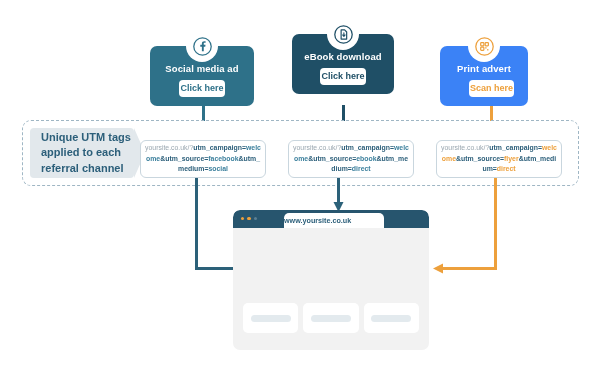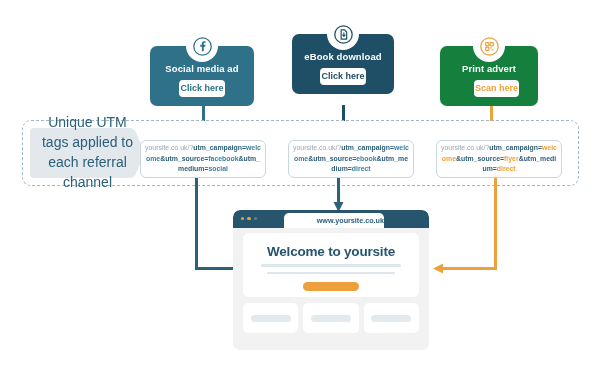--- a/index.html
+++ b/index.html
@@ -41,21 +41,21 @@
     position:absolute;left:30px;top:128px;width:104px;height:50px;
     background:#e2e8ec;border-radius:4px;
     display:flex;align-items:center;box-sizing:border-box;padding-left:11px;
   }
   .utm-legend:after{
     content:"";position:absolute;right:-11px;top:0;
     border-top:25px solid transparent;border-bottom:25px solid transparent;
     border-left:11px solid #e2e8ec;
   }
   .utm-legend span{
-    color:#2c5f7a;font-size:14px;font-weight:normal;line-height:1.42;text-align:center;
+    color:#2c5f7a;font-size:11px;font-weight:bold;line-height:1.42;
   }
 
   .utm-box{
     position:absolute;top:140px;height:38px;
     background:#ffffff;border:1px solid #c9d6de;border-radius:6px;
     display:flex;align-items:center;justify-content:center;
     box-sizing:border-box;padding:0 4px;
   }
   .utm-text{
     font-size:6.9px;line-height:1.52;text-align:center;
@@ -76,21 +76,21 @@
   }
   .br-bar{
     position:absolute;left:0;top:0;width:196px;height:18px;
     background:#27556e;border-radius:7px 7px 0 0;
   }
   .br-dots{position:absolute;left:8px;top:7px;display:flex;gap:3px;}
   .br-dots i{width:3.4px;height:3.4px;border-radius:50%;display:block;}
   .br-tab{
     position:absolute;left:51px;top:2.5px;width:100px;height:15.5px;
     background:#ffffff;border-radius:5px 5px 0 0;
-    display:flex;align-items:center;justify-content:flex-end;
+    display:flex;align-items:center;justify-content:flex-start;
   }
   .br-tab span{font-size:7.2px;color:#2c5f7a;font-weight:bold;}
   .br-hero{
     position:absolute;left:10px;top:23px;width:176px;height:64px;
     background:#ffffff;border-radius:6px;
     display:flex;flex-direction:column;align-items:center;padding-top:11px;
     box-sizing:border-box;
   }
   .br-hero h1{
     margin:0;font-size:13.5px;font-weight:bold;color:#27556e;letter-spacing:-.2px;
@@ -133,21 +133,21 @@
         <circle cx="12" cy="12" r="11" fill="none" stroke="#1f4f66" stroke-width="1.6"></circle>
         <path d="M9 6.2h4.4L16 8.8v9H9z" fill="none" stroke="#1f4f66" stroke-width="1.5" stroke-linejoin="round"></path>
         <path d="M12.5 10v4.1M10.9 12.6l1.6 1.7 1.6-1.7" fill="none" stroke="#1f4f66" stroke-width="1.4" stroke-linecap="round" stroke-linejoin="round"></path>
       </svg>
     </div>
     <div class="card-label">eBook download</div>
     <div class="card-btn" style="color:#1f4f66;">Click here</div>
   </div>
 
   <div class="stem" style="left:490px;top:105px;height:16px;background:#eda03c;"></div>
-  <div class="card" style="left:440px;top:46px;width:98px;height:60px;background:#15803d;">
+  <div class="card" style="left:440px;top:46px;width:88px;height:60px;background:#3b82f6;">
     <div class="icon-circle">
       <svg width="19" height="19" viewBox="0 0 24 24" aria-hidden="true">
         <circle cx="12" cy="12" r="11" fill="none" stroke="#eda03c" stroke-width="1.6"></circle>
         <rect x="7.2" y="7.2" width="4" height="4" rx=".7" fill="none" stroke="#eda03c" stroke-width="1.5"></rect>
         <rect x="12.9" y="7.2" width="4" height="4" rx=".7" fill="none" stroke="#eda03c" stroke-width="1.5"></rect>
         <rect x="7.2" y="12.9" width="4" height="4" rx=".7" fill="none" stroke="#eda03c" stroke-width="1.5"></rect>
         <rect x="12.9" y="12.9" width="1.7" height="1.7" fill="#eda03c"></rect>
         <rect x="15.3" y="15.3" width="1.7" height="1.7" fill="#eda03c"></rect>
       </svg>
     </div>
@@ -200,26 +200,20 @@
     <div class="br-bar"></div>
     <div class="br-dots">
       <i style="background:#eda03c;"></i>
       <i style="background:#eda03c;"></i>
       <i style="background:#5b7f92;"></i>
     </div>
     <div class="br-tab">
       <span>www.yoursite.co.uk</span>
     </div>
 
-    <div class="br-hero">
-      <h1>Welcome to yoursite</h1>
-      <div class="br-line" style="width:140px;"></div>
-      <div class="br-line" style="width:128px;"></div>
-      <div class="br-cta"></div>
-    </div>
 
     <div class="br-cards">
       <div class="br-card">
         <div class="br-pill"></div>
       </div>
       <div class="br-card">
         <div class="br-pill"></div>
       </div>
       <div class="br-card">
         <div class="br-pill"></div>

